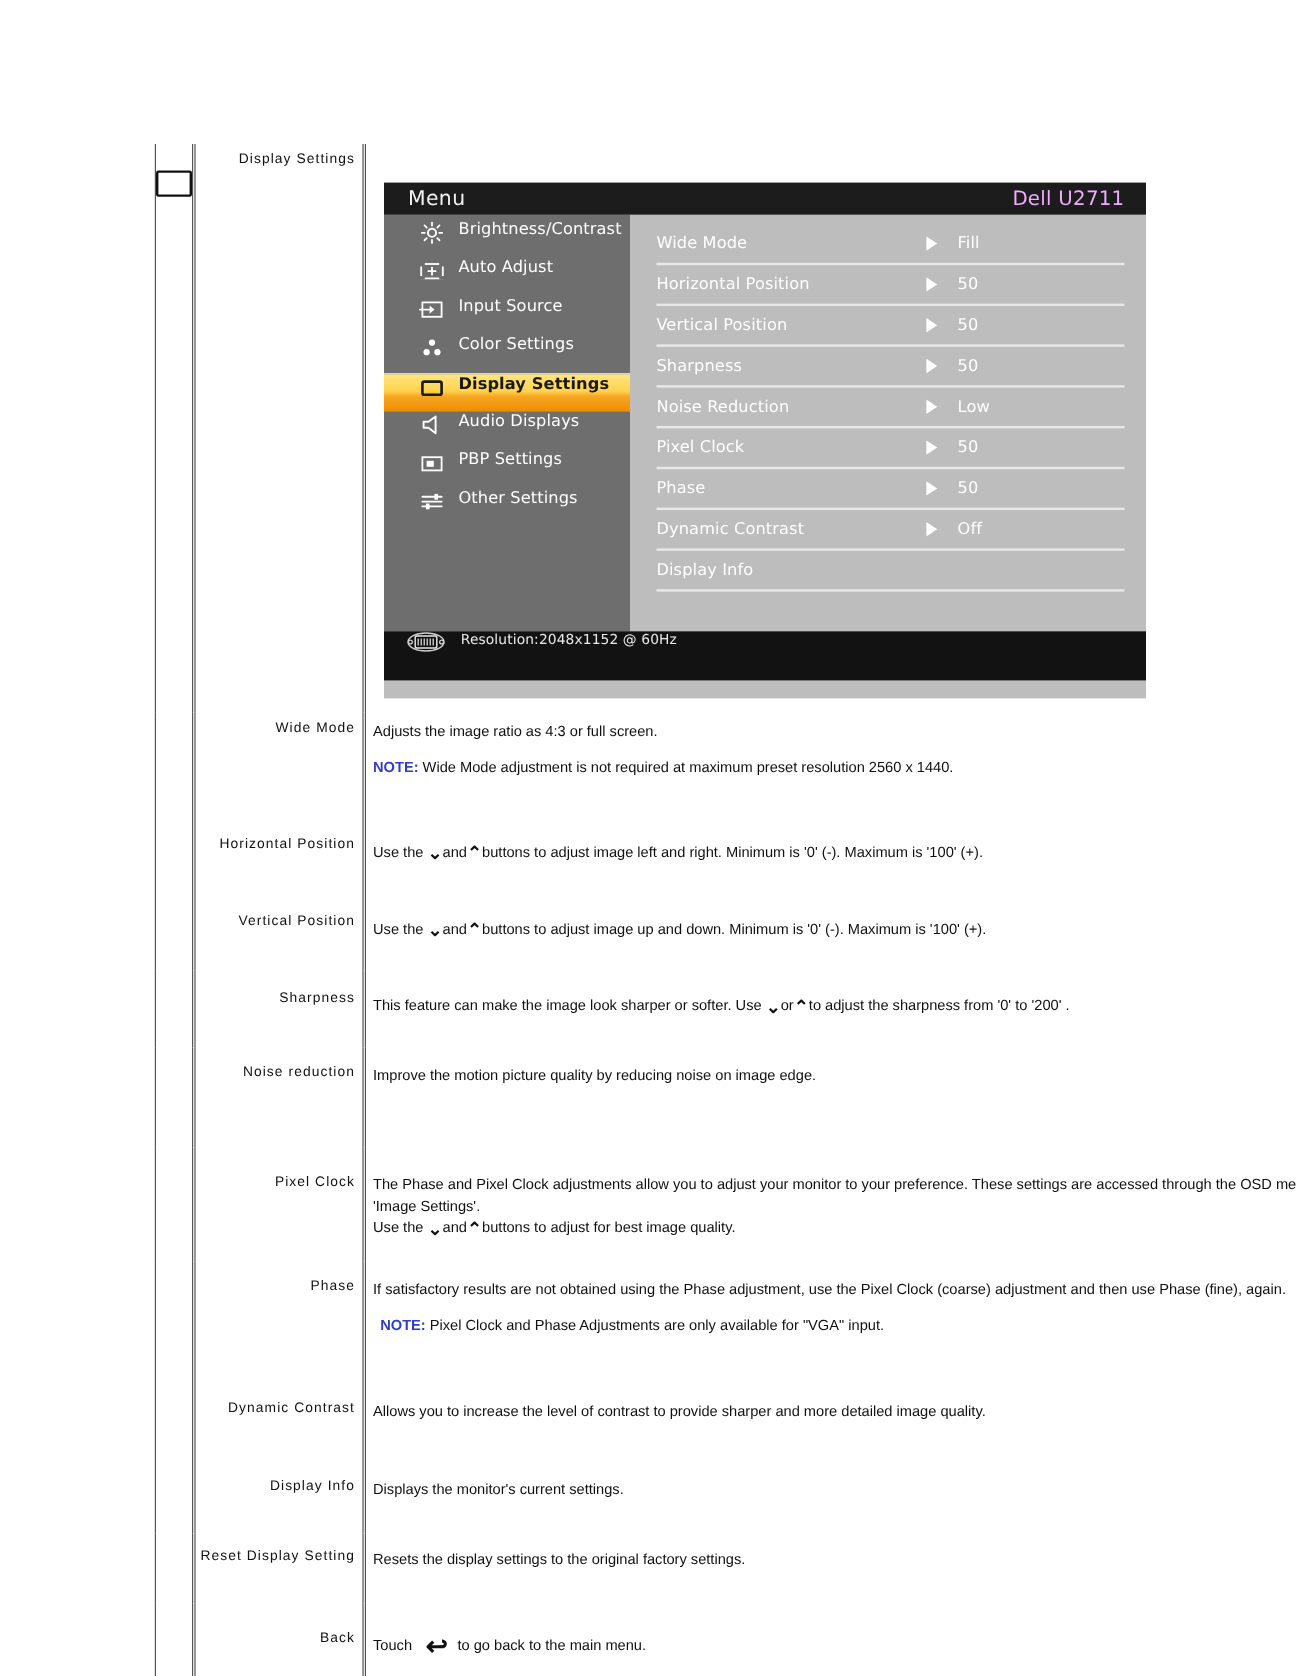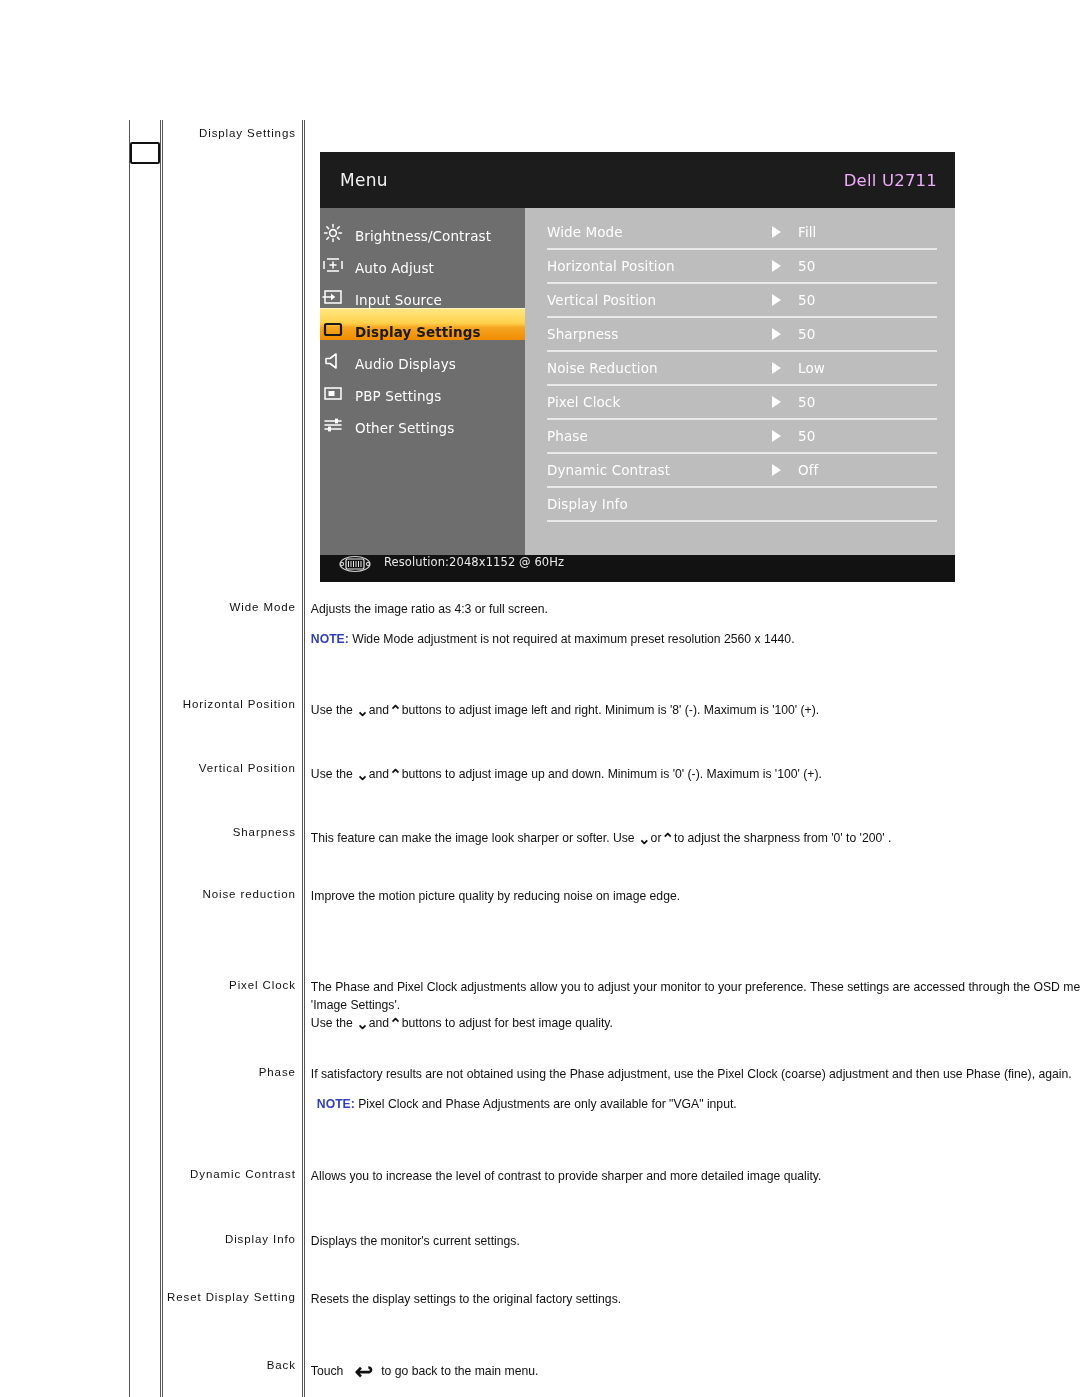--- a/index.html
+++ b/index.html
@@ -97,21 +97,21 @@
     position: absolute;
     left: 320px;
     top: 152px;
     width: 635px;
     height: 430px;
     background: #bdbdbd;
     font-family: "DejaVu Sans", sans-serif;
     overflow: hidden;
   }
   .osd-header {
-    height: 56px;
+    height: 27px;
     background: #1c1c1c;
     display: flex;
     align-items: center;
     justify-content: space-between;
     padding: 0 18px 0 20px;
     box-sizing: border-box;
   }
   .osd-title {
     color: #f2f2f2;
     font-size: 17px;
@@ -128,22 +128,22 @@
   }
   .osd-sidebar {
     width: 205px;
     background: #6e6e6e;
     padding-top: 4px;
     box-sizing: border-box;
   }
   .osd-item {
     height: 32px;
     display: flex;
-    align-items: flex-end;
-    padding-left: 1px;
+    align-items: flex-start;
+    padding-left: 28px;
     box-sizing: border-box;
     color: #ffffff;
     font-size: 13.5px;
     letter-spacing: 0.1px;
   }
   .osd-item.selected {
     background: linear-gradient(to bottom, #ffe680 0%, #ffd24d 45%, #f5a623 60%, #f08c00 100%);
     color: #1a1a1a;
     font-weight: bold;
     border-top: 1px solid #fff3bf;
@@ -233,21 +233,21 @@
       <div class="desc-text"><span class="note-tag">NOTE:</span><span> Wide Mode adjustment is not required at maximum preset resolution 2560 x 1440.</span></div>
       <div class="gap-md"></div>
     </td>
   </tr>
 
   <tr>
     <td class="col-label" style="padding-top:22px !important;">
       <div class="label-text">Horizontal Position</div>
     </td>
     <td class="col-desc" style="padding-top:26px !important;">
-      <div class="desc-text"><span>Use the </span><span class="arrow-gl">⌄</span><span>and</span><span class="arrow-gl">⌃</span><span>buttons to adjust image left and right. Minimum is '8' (-). Maximum is '100' (+).</span></div>
+      <div class="desc-text"><span>Use the </span><span class="arrow-gl">⌄</span><span>and</span><span class="arrow-gl">⌃</span><span>buttons to adjust image left and right. Minimum is '0' (-). Maximum is '100' (+).</span></div>
       <div class="gap-md"></div>
     </td>
   </tr>
 
   <tr>
     <td class="col-label" style="padding-top:16px !important;">
       <div class="label-text">Vertical Position</div>
     </td>
     <td class="col-desc" style="padding-top:20px !important;">
       <div class="desc-text"><span>Use the </span><span class="arrow-gl">⌄</span><span>and</span><span class="arrow-gl">⌃</span><span>buttons to adjust image up and down. Minimum is '0' (-). Maximum is '100' (+).</span></div>
@@ -397,20 +397,30 @@
             <rect x="3" y="3" width="16" height="12" fill="none" stroke="#fff" stroke-width="1.5"></rect>
             <g stroke="#fff" stroke-width="1.6" stroke-linecap="round">
               <line x1="1" y1="9" x2="12" y2="9"></line>
             </g>
             <path d="M9 5.5 L13 9 L9 12.5 Z" fill="#fff"></path>
           </svg>
         </span>
         <span>Input Source</span>
       </div>
 
+      <div class="osd-item">
+        <span class="ico">
+          <svg width="22" height="20" viewBox="0 0 22 20">
+            <circle cx="11" cy="5.5" r="2.6" fill="#fff"></circle>
+            <circle cx="6.5" cy="13.5" r="2.6" fill="#fff"></circle>
+            <circle cx="15.5" cy="13.5" r="2.6" fill="#fff"></circle>
+          </svg>
+        </span>
+        <span>Color Settings</span>
+      </div>
 
       <div class="osd-item selected">
         <span class="ico">
           <svg width="22" height="18" viewBox="0 0 22 18">
             <rect x="3" y="4" width="16" height="11" rx="1.5" fill="none" stroke="#1a1a1a" stroke-width="2.2"></rect>
           </svg>
         </span>
         <span>Display Settings</span>
       </div>
 

